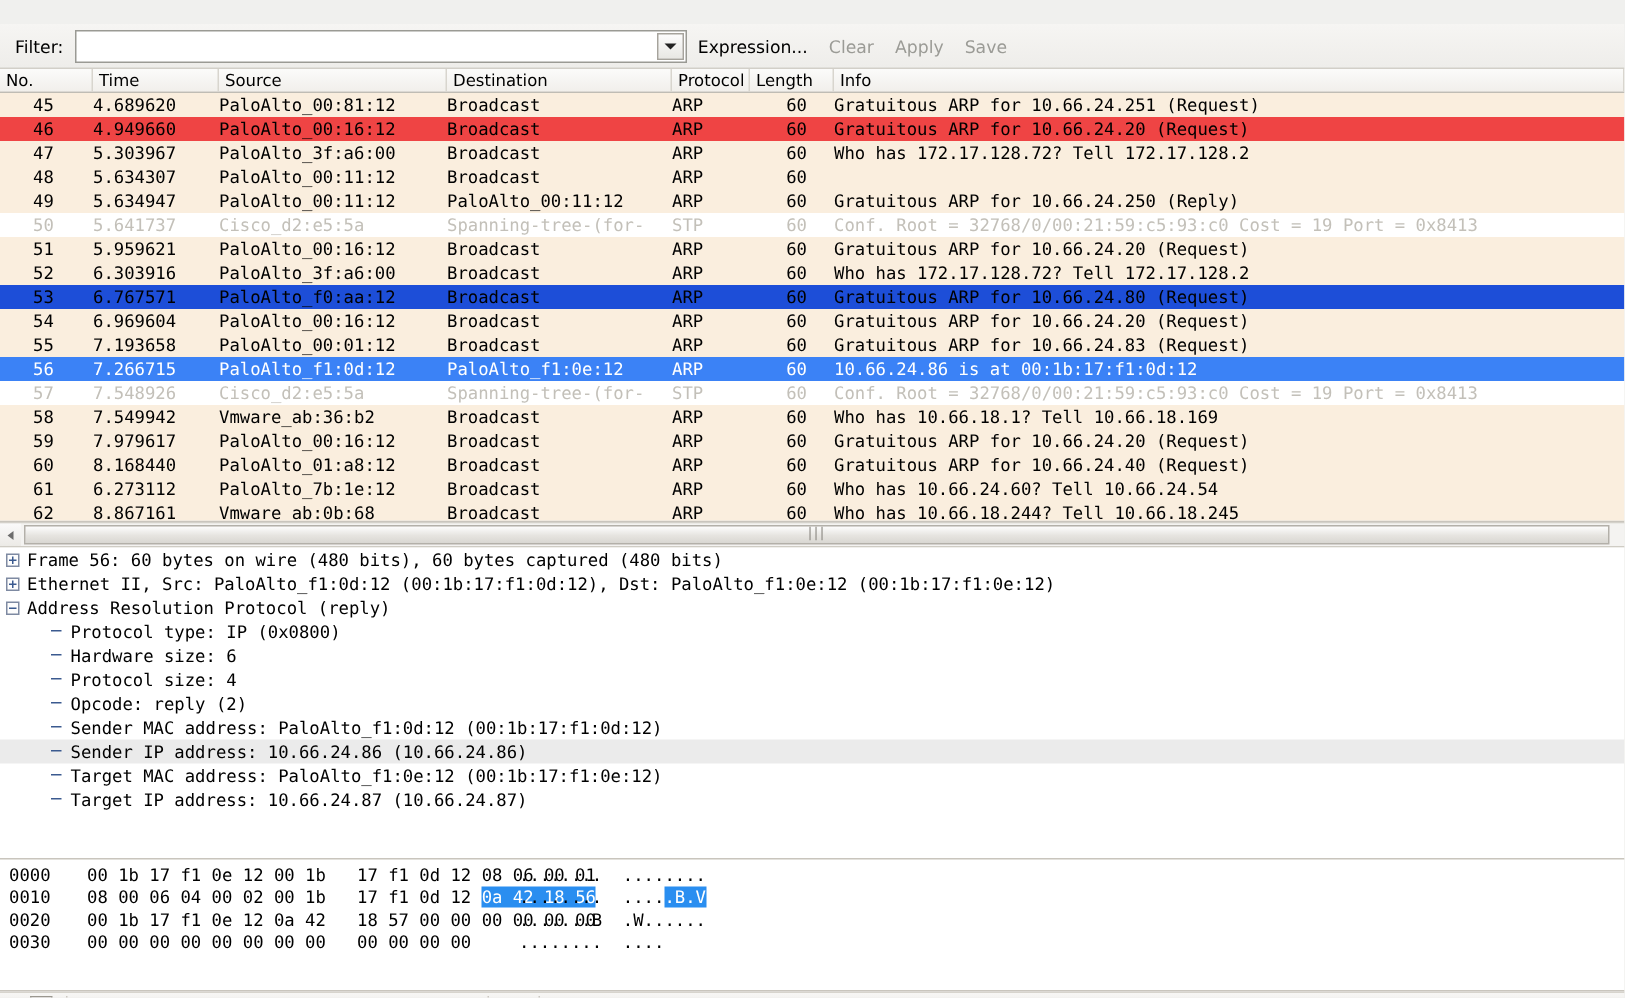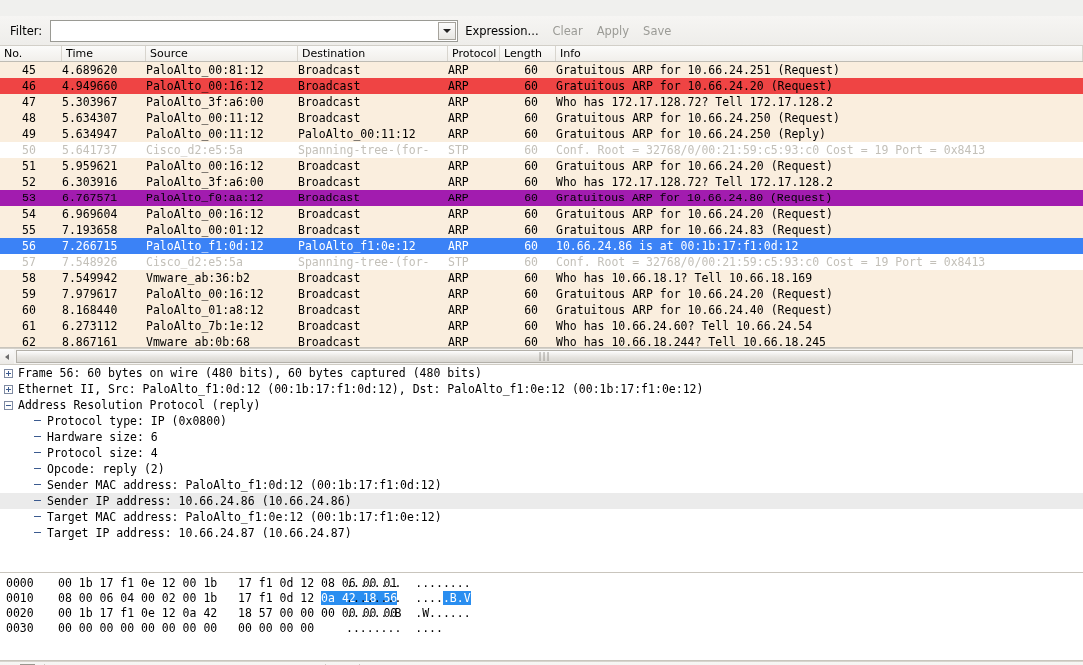--- a/index.html
+++ b/index.html
@@ -300,21 +300,20 @@
           <div class="c c-len">60</div>
           <div class="c c-inf">Who has 172.17.128.72?  Tell 172.17.128.2</div>
         </div>
         <div class="prow" style="background: rgb(250, 238, 222); color: rgb(0, 0, 0);">
           <div class="c c-no">48</div>
           <div class="c c-tm">5.634307</div>
           <div class="c c-src">PaloAlto_00:11:12</div>
           <div class="c c-dst">Broadcast</div>
           <div class="c c-pro">ARP</div>
           <div class="c c-len">60</div>
-          <div class="c c-inf">Gratuitous ARP for 10.66.24.250 (Request)</div>
         </div>
         <div class="prow" style="background: rgb(250, 238, 222); color: rgb(0, 0, 0);">
           <div class="c c-no">49</div>
           <div class="c c-tm">5.634947</div>
           <div class="c c-src">PaloAlto_00:11:12</div>
           <div class="c c-dst">PaloAlto_00:11:12</div>
           <div class="c c-pro">ARP</div>
           <div class="c c-len">60</div>
           <div class="c c-inf">Gratuitous ARP for 10.66.24.250 (Reply)</div>
         </div>
@@ -338,21 +337,21 @@
         </div>
         <div class="prow" style="background: rgb(250, 238, 222); color: rgb(0, 0, 0);">
           <div class="c c-no">52</div>
           <div class="c c-tm">6.303916</div>
           <div class="c c-src">PaloAlto_3f:a6:00</div>
           <div class="c c-dst">Broadcast</div>
           <div class="c c-pro">ARP</div>
           <div class="c c-len">60</div>
           <div class="c c-inf">Who has 172.17.128.72?  Tell 172.17.128.2</div>
         </div>
-        <div class="prow" style="background: #a21caf; color: rgb(0, 0, 0); font-family: Liberation Mono, monospace;">
+        <div class="prow" style="background: #1d4ed8; color: rgb(0, 0, 0);">
           <div class="c c-no">53</div>
           <div class="c c-tm">6.767571</div>
           <div class="c c-src">PaloAlto_f0:aa:12</div>
           <div class="c c-dst">Broadcast</div>
           <div class="c c-pro">ARP</div>
           <div class="c c-len">60</div>
           <div class="c c-inf">Gratuitous ARP for 10.66.24.80 (Request)</div>
         </div>
         <div class="prow" style="background: rgb(250, 238, 222); color: rgb(0, 0, 0);">
           <div class="c c-no">54</div>

